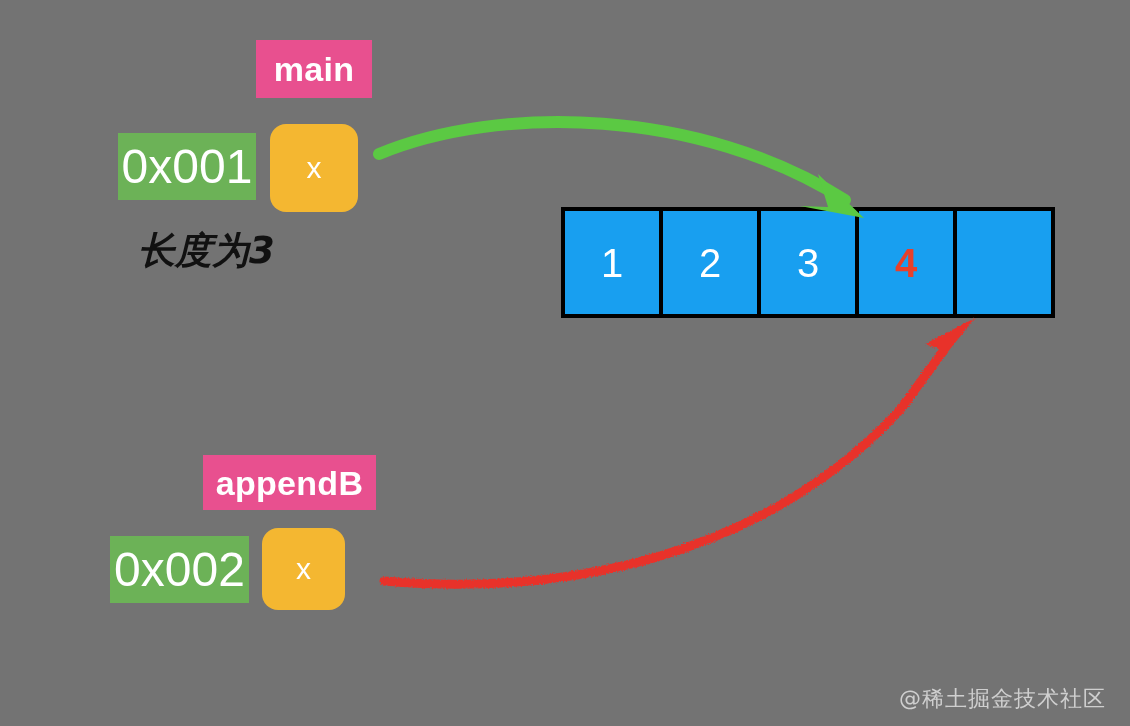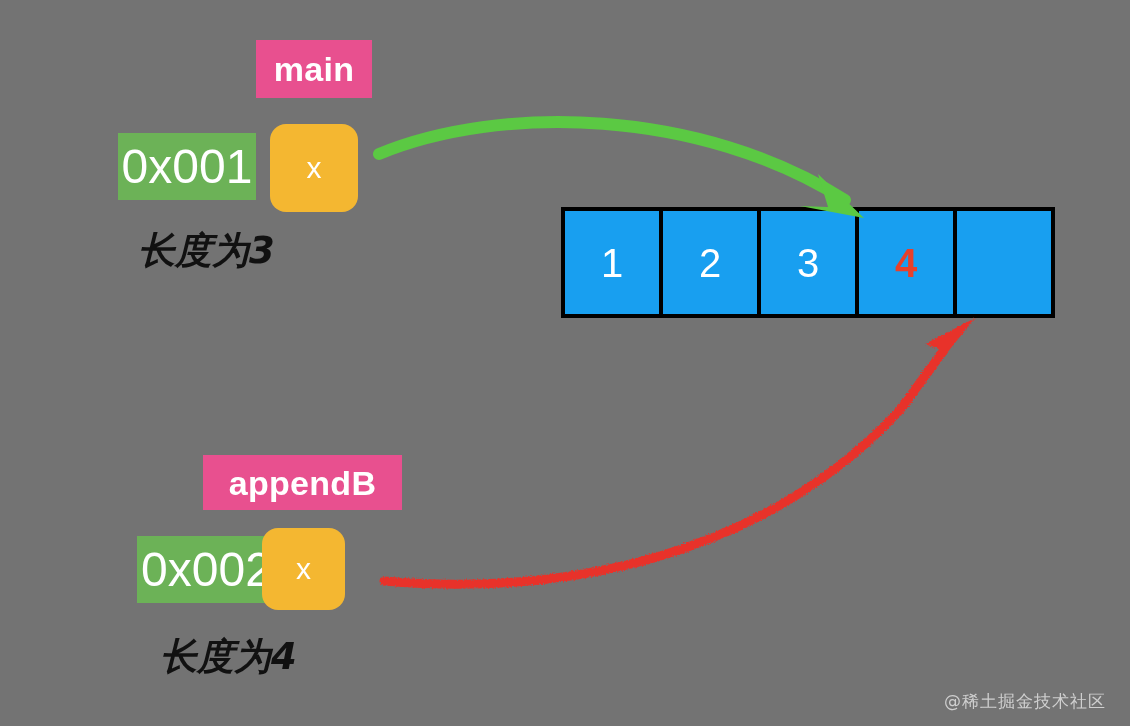--- a/index.html
+++ b/index.html
@@ -101,47 +101,46 @@
     height: 726px;
     pointer-events: none;
   }
 
   
   #watermark {
     position: absolute;
     right: 24px;
     bottom: 16px;
     color: #cfcfcf;
-    font-size: 17px;
+    font-size: 22px;
     letter-spacing: 1px;
     line-height: 1;
     white-space: nowrap;
     font-family: "DejaVu Sans", "Liberation Sans", sans-serif;
   }
 </style>
 </head>
 <body>
 
 <div id="canvas">
 
   <div class="fn-label" style="left:256px; top:40px; width:116px; height:58px;">main</div>
 
   <div class="addr-box" style="left:118px; top:133px; width:138px; height:67px;">0x001</div>
 
   <div class="var-box" style="left:270px; top:124px; width:88px; height:88px;">x</div>
 
   <div class="len-text" style="left:138px; top:232px;">长度为3</div>
 
-  <div class="fn-label" style="left:203px; top:455px; width:199px; height:55px;">appendB</div>
+  <div class="fn-label" style="left:203px; top:455px; width:173px; height:55px;">appendB</div>
 
-  <div class="addr-box" style="left:110px; top:536px; width:139px; height:67px;margin-left:27px;">0x002</div>
+  <div class="addr-box" style="left:110px; top:536px; width:139px; height:67px;">0x002</div>
 
   <div class="var-box" style="left:262px; top:528px; width:83px; height:82px;">x</div>
 
-  <div class="len-text" style="left:160px; top:638px;">长度为4</div>
 
   <div id="array-container">
     <div class="cell">1</div>
     <div class="cell">2</div>
     <div class="cell">3</div>
     <div class="cell red-val">4</div>
     <div class="cell"></div>
   </div>
 
   <svg id="arrows" viewBox="0 0 1130 726">

